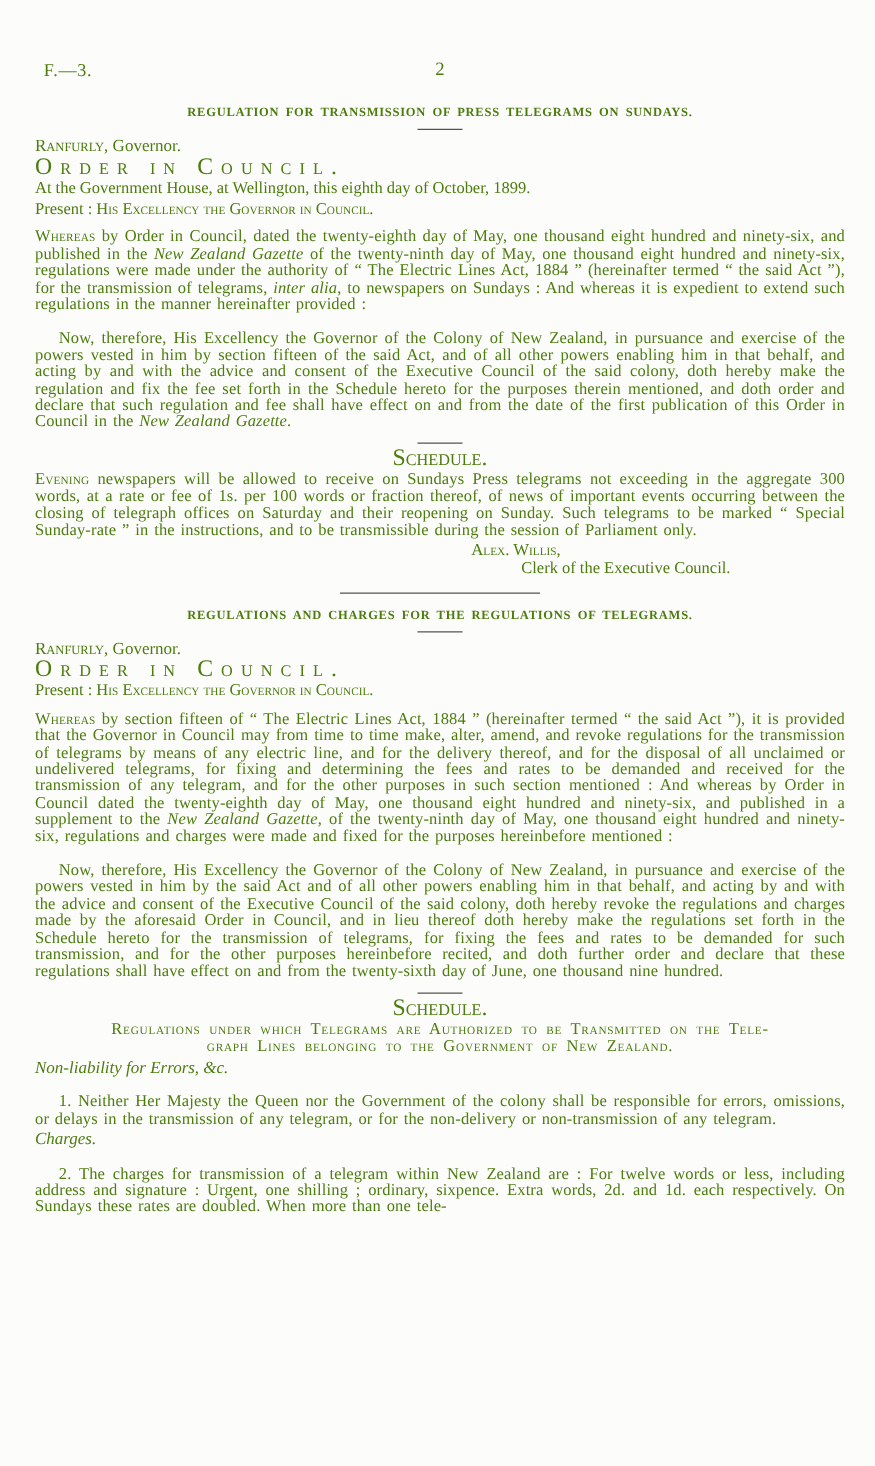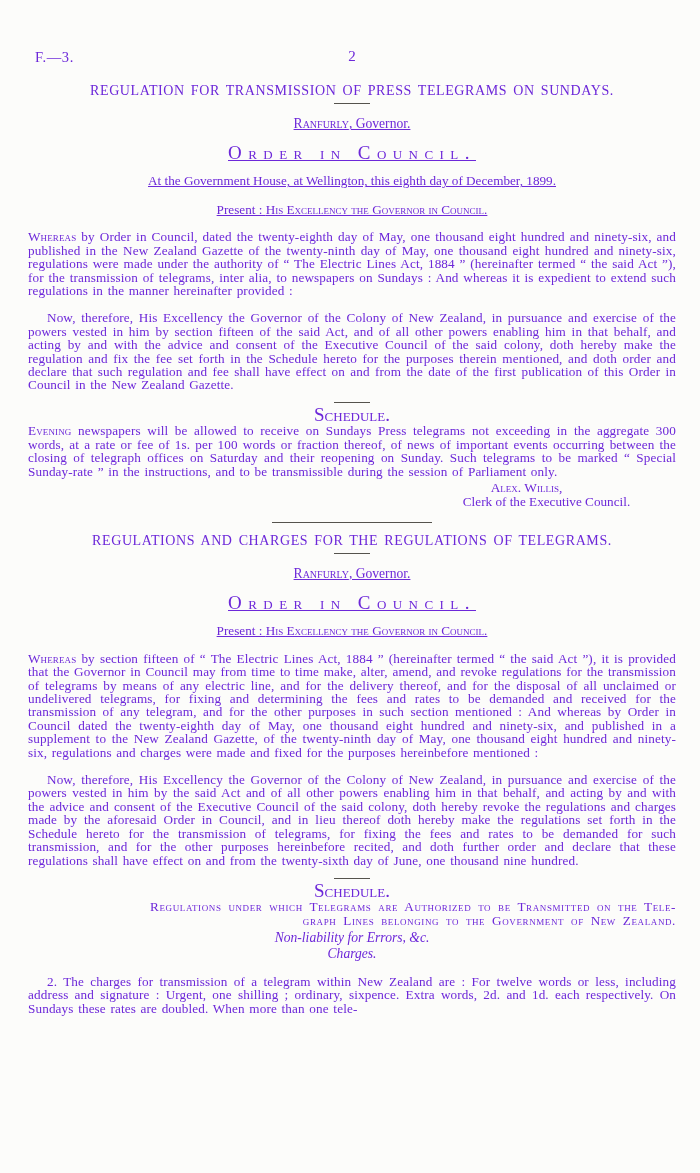--- a/index.html
+++ b/index.html
@@ -1,71 +1,71 @@
 <!DOCTYPE html>
 <html><head>
 <meta charset="utf-8">
 <style>
   html,body{margin:0;padding:0;background:#ffffff;}
   .page{
     position:relative;
     width:700px;height:1173px;
     box-sizing:border-box;
     background:#fcfcfa;
-    color:#6d28d9;
+    color:#4d7c0f;
     font-family:"Liberation Serif","DejaVu Serif",serif;
     font-size:13.2px;
     line-height:13.4px;
     padding:50px 24px 0 28px;
     overflow:hidden;
   }
   .s-sc{font-variant:small-caps;}
-  .s-i{}
+  .s-i{font-style:italic;}
   .page-header{position:relative;height:18px;margin-bottom:16px;}
   .doc-ref{position:absolute;left:7px;top:1px;font-size:14.5px;letter-spacing:0.6px;}
   .page-num{display:block;text-align:center;font-size:15px;}
   .sec-title{
-    margin:6px 0 0 0;text-align:center;font-weight:normal;
-    font-size:14px;letter-spacing:0.6px;word-spacing:2px;
+    margin:6px 0 0 0;text-align:center;font-weight:bold;
+    font-size:10px;letter-spacing:0.6px;word-spacing:2px;
   }
   .rule-short{width:36px;border:0;border-top:1px solid #55534d;margin:6px auto 5px;}
   .rule-mid{width:160px;border:0;border-top:1px solid #55534d;margin:13px auto 11px;}
-  .c-line{text-align:center;margin:12px;line-height:16.5px;text-decoration:underline;}
+  .c-line{text-align:left;margin:0;line-height:16.5px;}
   .gov-line{font-size:13.6px;}
   .order-line{font-variant:small-caps;letter-spacing:0.34em;font-size:19px;}
   .body-block{margin-top:7px;}
   p.body{margin:0;text-align:justify;letter-spacing:0.12px;word-spacing:1.2px;}
   p.indent{text-indent:19px;margin-top:14px;}
   .sched-head{text-align:center;margin:2px 0 3px 0;font-size:19px;}
-  .sig{margin-top:3px;text-align:center;}
+  .sig{margin-top:3px;}
   .sig-name{margin-left:349px;line-height:14px;font-size:13.4px;}
   .sig-role{margin-left:389px;line-height:14px;}
   .sched-subtitle{
-    text-align:right;margin:1px 0 2px 0;
+    text-align:center;margin:1px 0 2px 0;
     font-variant:small-caps;white-space:pre-line;
     letter-spacing:0.6px;word-spacing:3px;line-height:13.8px;
   }
-  .it-head{text-align:center;font-style:italic;margin:3px 0 3px 0;font-size:13.6px;}
+  .it-head{font-style:italic;margin:3px 0 3px 0;font-size:13.6px;}
 </style>
 </head>
 <body>
 
 <div class="page">
 
   <div class="page-header">
     <span class="doc-ref">F.—3.</span>
     <span class="page-num">2</span>
   </div>
 
   <section>
     <h1 class="sec-title">REGULATION FOR TRANSMISSION OF PRESS TELEGRAMS ON SUNDAYS.</h1>
     <hr class="rule-short">
     <p class="c-line gov-line"><span class="s-sc">Ranfurly</span><span>, Governor.</span></p>
     <p class="c-line order-line">Order in Council.</p>
-    <p class="c-line">At the Government House, at Wellington, this eighth day of December, 1899.</p>
+    <p class="c-line">At the Government House, at Wellington, this eighth day of October, 1899.</p>
     <p class="c-line"><span>Present : </span><span class="s-sc">His Excellency the Governor in Council.</span></p>
 
     <div class="body-block">
       <p class="body"><span class="s-sc">Whereas</span><span> by Order in Council, dated the twenty-eighth day of May, one thousand eight hundred and ninety-six, and published in the </span><span class="s-i">New Zealand Gazette</span><span> of the twenty-ninth day of May, one thousand eight hundred and ninety-six, regulations were made under the authority of “ The Electric Lines Act, 1884 ” (hereinafter termed “ the said Act ”), for the transmission of telegrams, </span><span class="s-i">inter alia</span><span>, to newspapers on Sundays :  And whereas it is expedient to extend such regulations in the manner hereinafter provided :</span></p>
       <p class="body indent"><span>Now, therefore, His Excellency the Governor of the Colony of New Zealand, in pursuance and exercise of the powers vested in him by section fifteen of the said Act, and of all other powers enabling him in that behalf, and acting by and with the advice and consent of the Executive Council of the said colony, doth hereby make the regulation and fix the fee set forth in the Schedule hereto for the purposes therein mentioned, and doth order and declare that such regulation and fee shall have effect on and from the date of the first publication of this Order in Council in the </span><span class="s-i">New Zealand Gazette</span><span>.</span></p>
     </div>
 
     <hr class="rule-short" style="margin-top:10px;">
     <p class="sched-head"><span class="s-sc">Schedule.</span></p>
     <p class="body"><span class="s-sc">Evening</span><span> newspapers will be allowed to receive on Sundays Press telegrams not exceeding in the aggregate 300 words, at a rate or fee of 1s. per 100 words or fraction thereof, of news of important events occurring between the closing of telegraph offices on Saturday and their reopening on Sunday.  Such telegrams to be marked “ Special Sunday-rate ” in the instructions, and to be transmissible during the session of Parliament only.</span></p>
@@ -89,18 +89,19 @@
       <p class="body"><span class="s-sc">Whereas</span><span> by section fifteen of “ The Electric Lines Act, 1884 ” (hereinafter termed “ the said Act ”), it is provided that the Governor in Council may from time to time make, alter, amend, and revoke regulations for the transmission of telegrams by means of any electric line, and for the delivery thereof, and for the disposal of all unclaimed or undelivered telegrams, for fixing and determining the fees and rates to be demanded and received for the transmission of any telegram, and for the other purposes in such section mentioned :  And whereas by Order in Council dated the twenty-eighth day of May, one thousand eight hundred and ninety-six, and published in a supplement to the </span><span class="s-i">New Zealand Gazette</span><span>, of the twenty-ninth day of May, one thousand eight hundred and ninety-six, regulations and charges were made and fixed for the purposes hereinbefore mentioned :</span></p>
       <p class="body indent">Now, therefore, His Excellency the Governor of the Colony of New Zealand, in pursuance and exercise of the powers vested in him by the said Act and of all other powers enabling him in that behalf, and acting by and with the advice and consent of the Executive Council of the said colony, doth hereby revoke the regulations and charges made by the aforesaid Order in Council, and in lieu thereof doth hereby make the regulations set forth in the Schedule hereto for the transmission of telegrams, for fixing the fees and rates to be demanded for such transmission, and for the other purposes hereinbefore recited, and doth further order and declare that these regulations shall have effect on and from the twenty-sixth day of June, one thousand nine hundred.</p>
     </div>
 
     <hr class="rule-short" style="margin-top:11px;">
     <p class="sched-head"><span class="s-sc">Schedule.</span></p>
     <p class="sched-subtitle">Regulations under which Telegrams are Authorized to be Transmitted on the Tele-
 graph Lines belonging to the Government of New Zealand.</p>
 
     <p class="it-head">Non-liability for Errors, &amp;c.</p>
+    <p class="body indent">1. Neither Her Majesty the Queen nor the Government of the colony shall be responsible for errors, omissions, or delays in the transmission of any telegram, or for the non-delivery or non-transmission of any telegram.</p>
 
     <p class="it-head">Charges.</p>
     <p class="body indent">2. The charges for transmission of a telegram within New Zealand are : For twelve words or less, including address and signature : Urgent, one shilling ; ordinary, sixpence.  Extra words, 2d. and 1d. each respectively.  On Sundays these rates are doubled.  When more than one tele-</p>
   </section>
 
 </div>
 
 </body></html>

